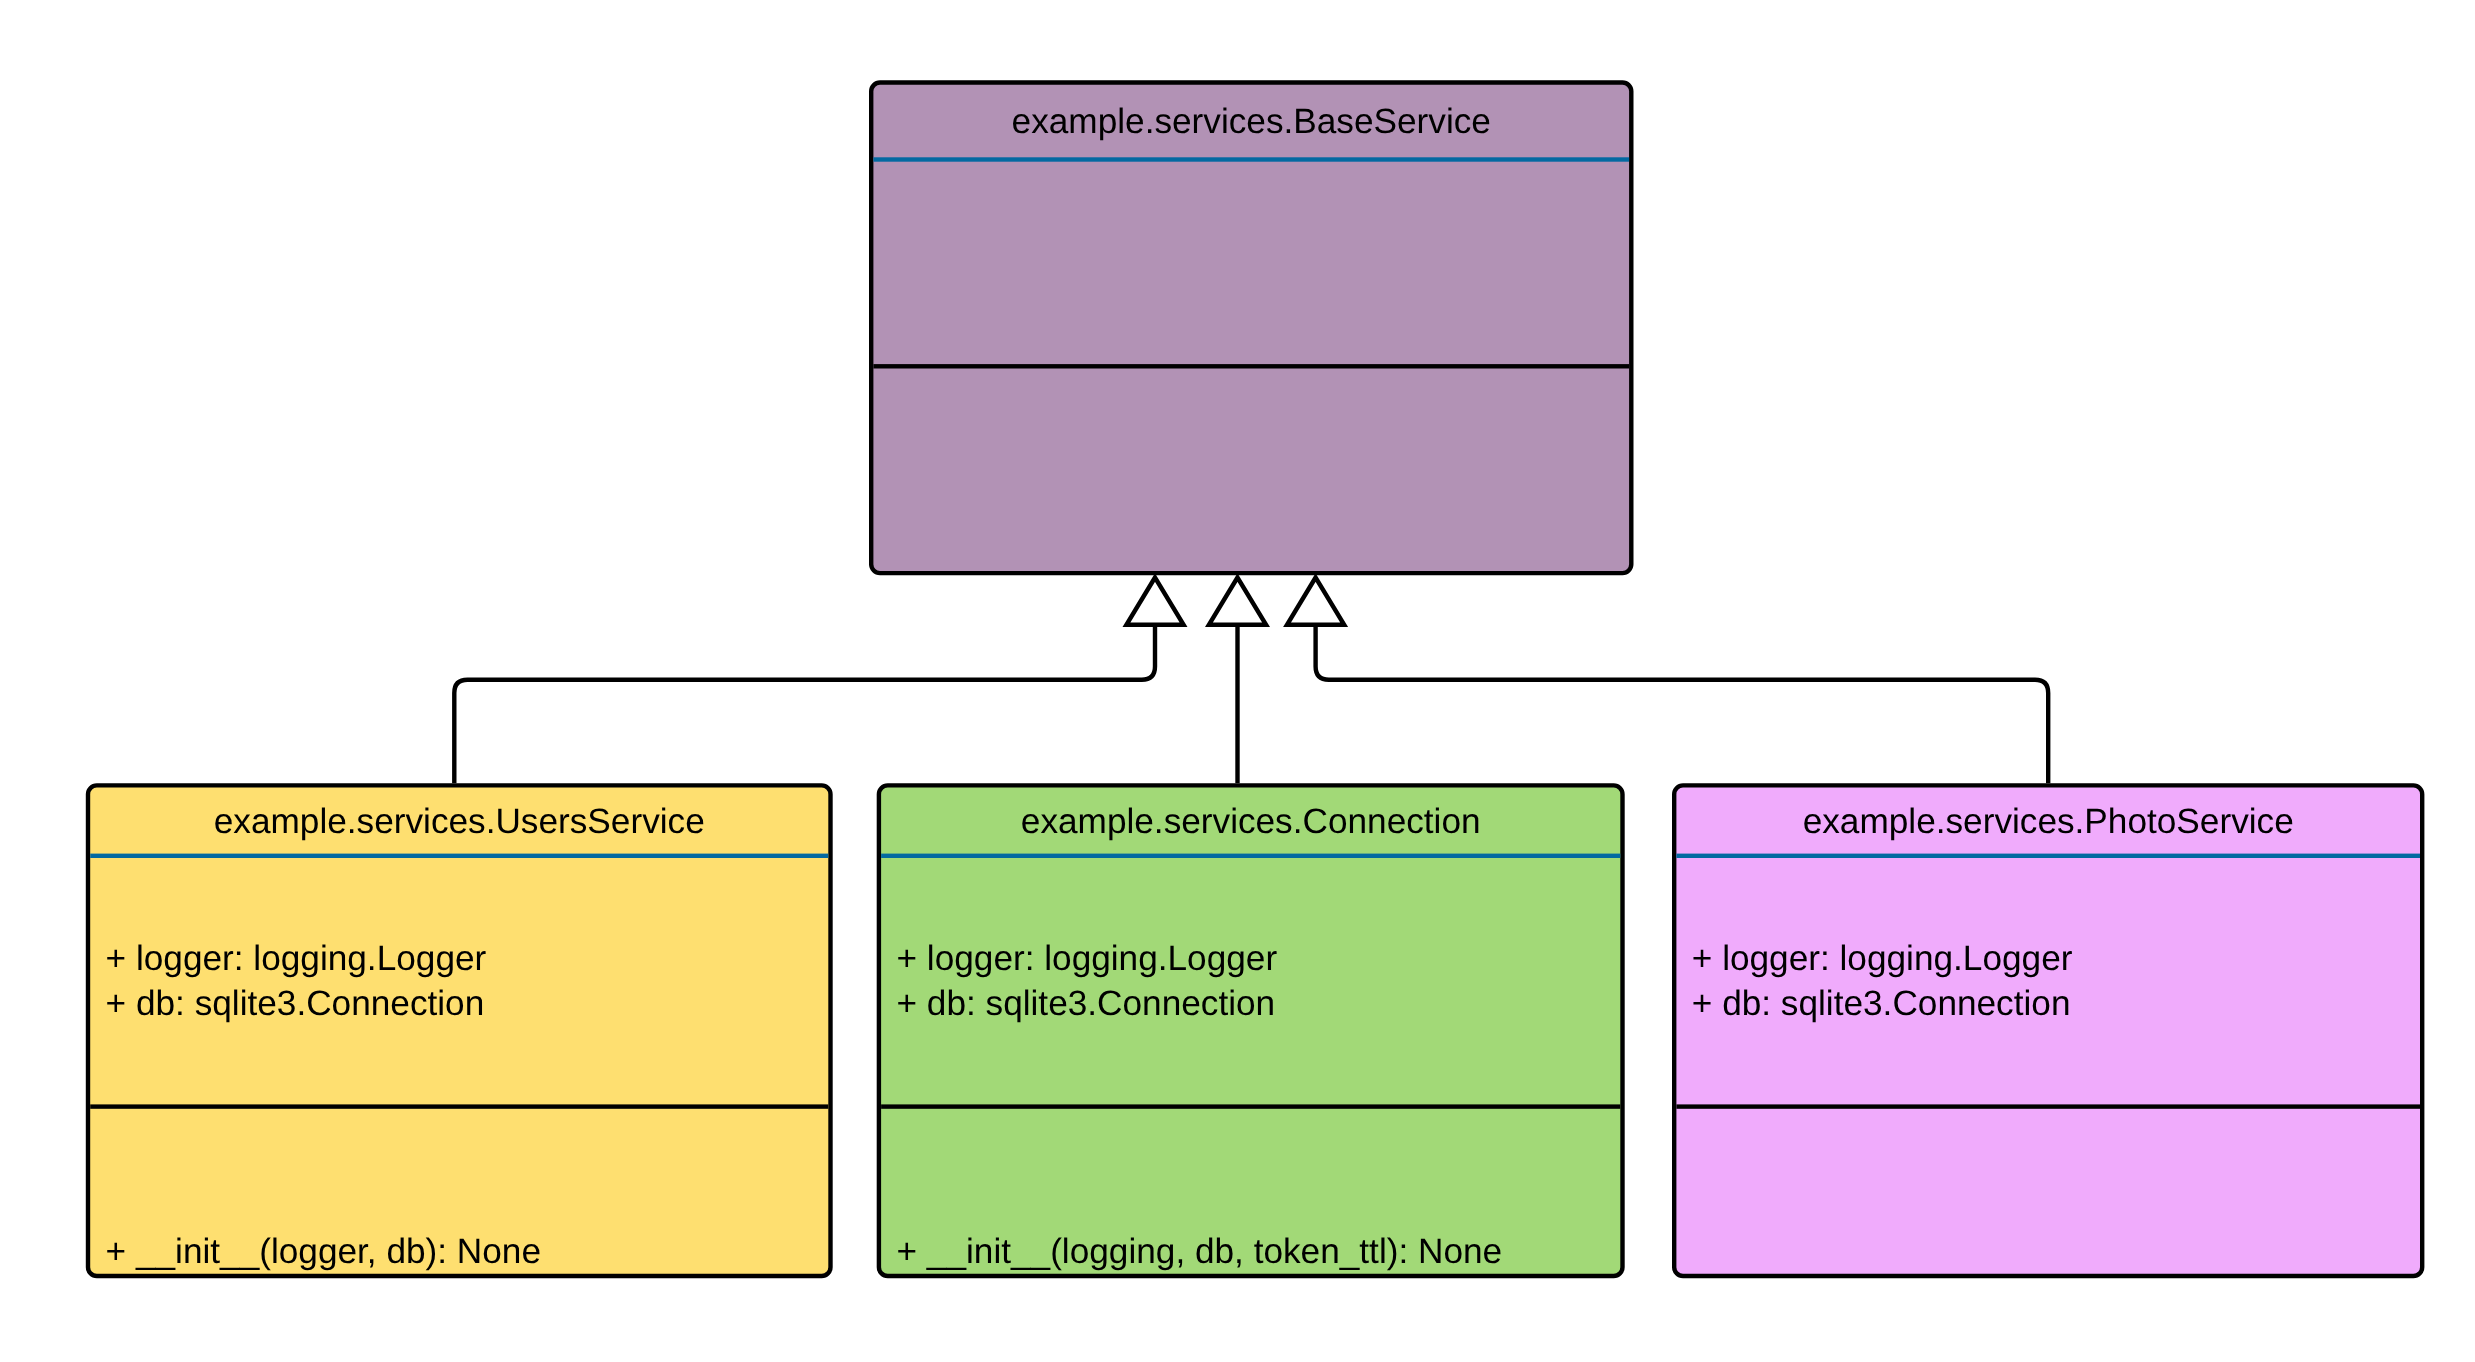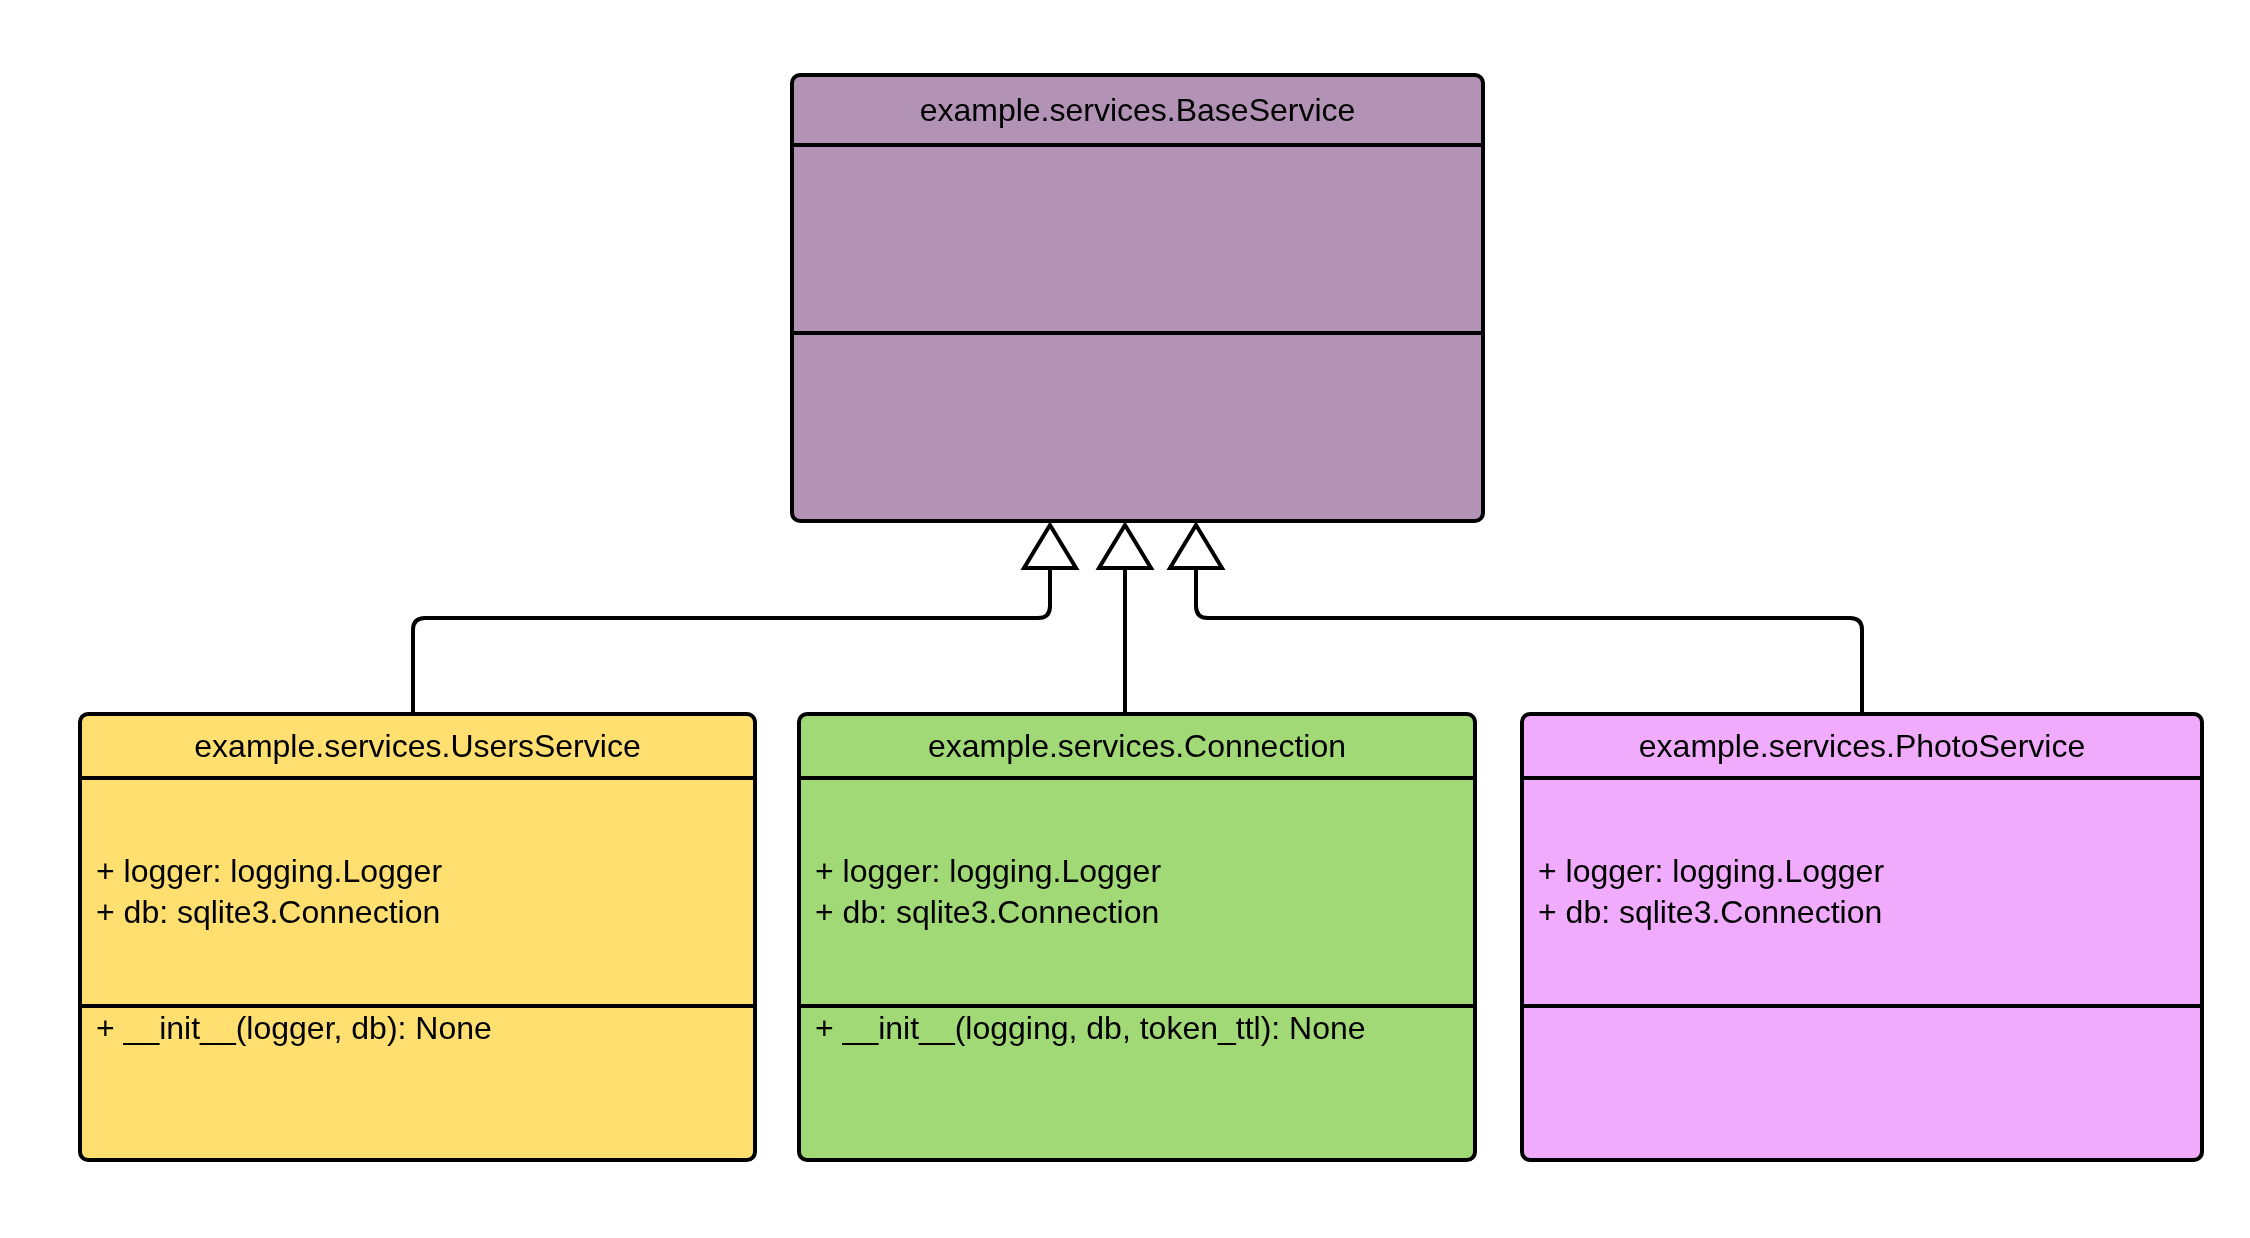--- a/index.html
+++ b/index.html
@@ -27,41 +27,42 @@
     box-sizing: border-box;
     border: 4px solid #000000;
     border-radius: 10px;
     display: flex;
     flex-direction: column;
   }
   .compartment {
     box-sizing: border-box;
   }
   .compartment.title {
-    border-bottom: 4px solid #000000;
+    border-bottom: 4px solid #0369a1;
     display: flex;
     align-items: center;
     justify-content: center;
     font-size: 32px;
   }
   .compartment.attrs {
     border-bottom: 4px solid #000000;
     display: flex;
     flex-direction: column;
     justify-content: center;
     padding-left: 14px;
     padding-right: 8px;
   }
   .compartment.methods {
     flex: 1;
     display: flex;
     flex-direction: column;
-    justify-content: flex-start;
+    justify-content: flex-end;
     padding-left: 14px;
     padding-right: 8px;
+    margin-top: 48px;
   }
   .member-line {
     font-size: 32px;
     line-height: 41px;
     white-space: nowrap;
   }
   
   #box-base   { left: 790px;  top: 73px;  width: 695px; height: 450px; }
   #box-base   .title { height: 70px; }
   #box-base   .attrs { height: 188px; }

